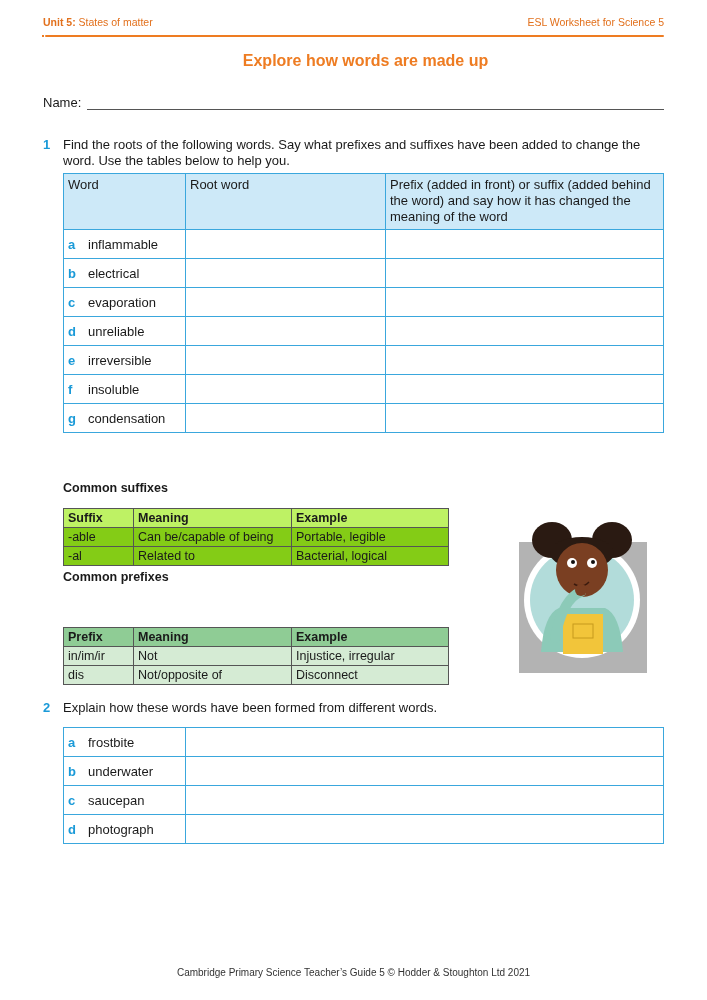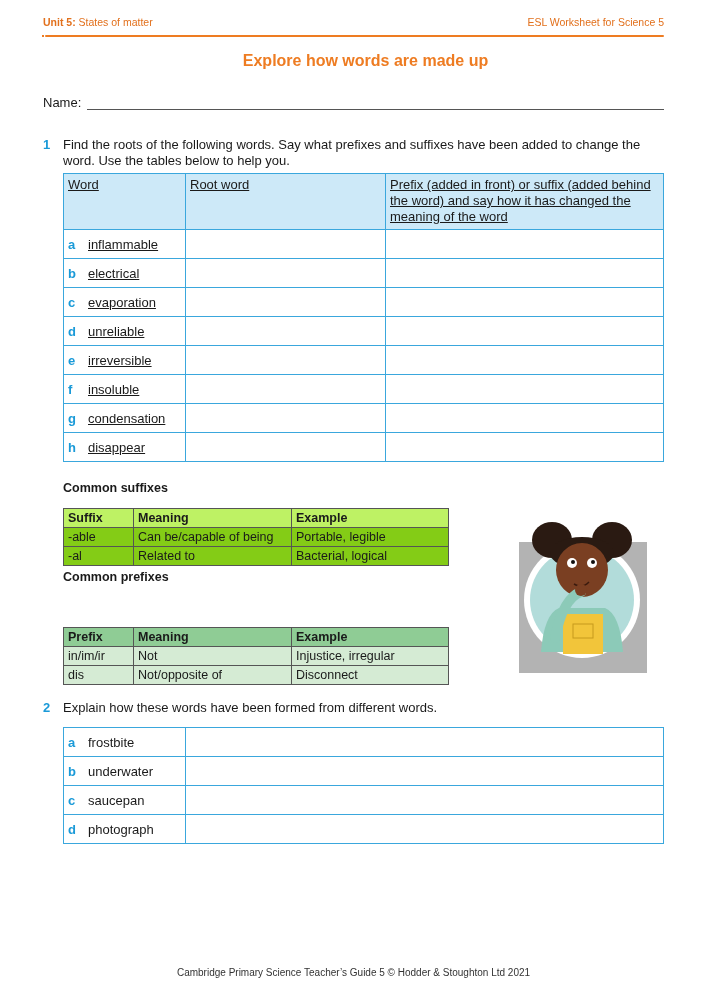--- a/index.html
+++ b/index.html
@@ -13,21 +13,21 @@
   .hdr-dot { position:absolute; top:35px; left:42px; width:2px; height:2px; background:#ee7c22; }
   .title { position:absolute; top:52px; left:12px; width:707px; text-align:center; font-size:16px; font-weight:bold; color:#ee7c22; }
   .name-row { position:absolute; top:95px; left:43px; right:43px; font-size:13px; }
   .name-line { position:absolute; left:44px; right:0; top:14px; border-bottom:1px solid #555; }
 
   .q { position:absolute; left:43px; font-size:13px; line-height:16px; }
   .q .num { position:absolute; left:0; top:0; color:#1a9ad8; font-weight:bold; }
   .q .txt { position:absolute; left:20px; width:600px; }
 
   table { border-collapse:collapse; position:absolute; font-size:13px; }
-  .t1 { left:63px; top:173px; width:601px;text-decoration:underline; }
+  .t1 { left:63px; top:173px; width:601px; }
   .t1 td, .t1 th { border:1.5px solid #3aa7dd; padding:0 4px; text-align:left; font-weight:normal; vertical-align:top; }
   .t1 th { background:#cde9f8; height:52px; padding-top:3px; line-height:16px; }
   .t1 td { height:28px; vertical-align:middle; }
   .letter { color:#1a9ad8; font-weight:bold; display:inline-block; width:20px; }
 
   .sub { position:absolute; left:63px; font-size:12.5px; font-weight:bold; }
   .t2 { left:63px; top:508px; width:386px; font-size:12.5px; }
   .t2 td, .t2 th { border:1.5px solid #555; padding:0 4px; text-align:left; height:18px; line-height:18px; }
   .t2 th { background:#bef264; font-weight:bold; }
   .t2 td { background:#84cc16; }
@@ -103,25 +103,20 @@
         <td></td>
         <td></td>
       </tr>
       <tr>
         <td><span class="letter">f</span><span>insoluble</span></td>
         <td></td>
         <td></td>
       </tr>
       <tr>
         <td><span class="letter">g</span><span>condensation</span></td>
-        <td></td>
-        <td></td>
-      </tr>
-      <tr>
-        <td><span class="letter">h</span><span>disappear</span></td>
         <td></td>
         <td></td>
       </tr>
     </tbody>
 </table>
 
 <div class="sub" style="top:481px;">Common suffixes</div>
 <table class="t2">
   <colgroup>
       <col style="width:70px">

